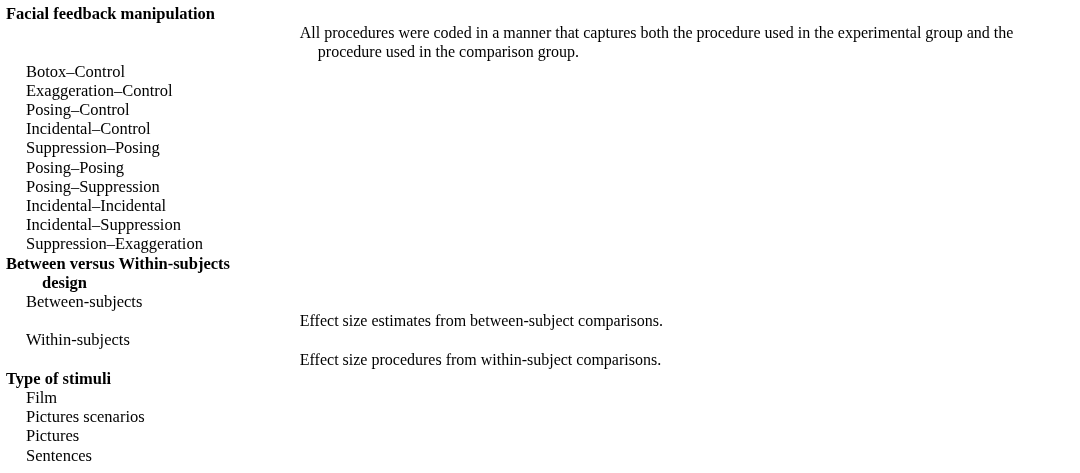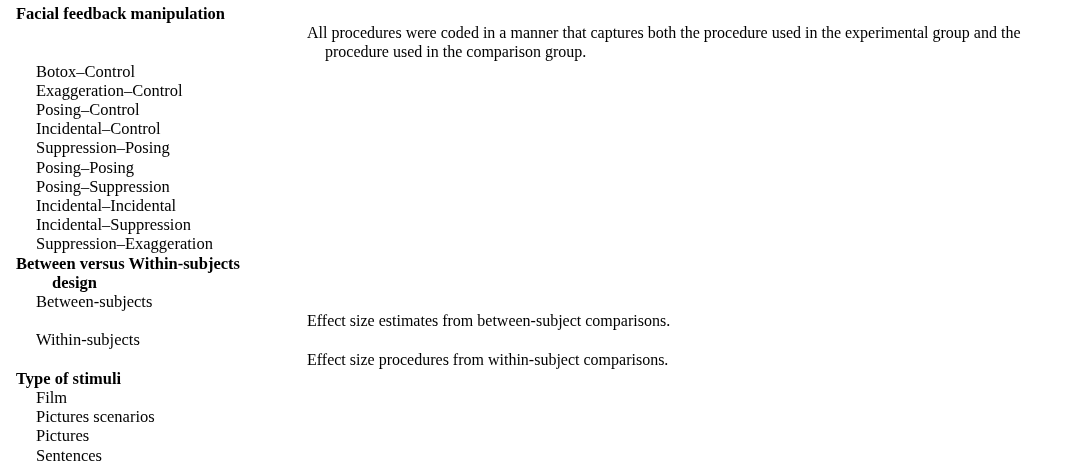--- a/index.html
+++ b/index.html
@@ -12,21 +12,21 @@
     height: 473px;
     font-family: "Liberation Serif", serif;
     color: #000000;
     overflow: hidden;
   }
   .table-wrap {
     position: relative;
     width: 1080px;
     height: 473px;
     box-sizing: border-box;
-    padding: 4px 14px 0 16px;
+    padding: 4px 14px 0 6px;
   }
   table.coding-table {
     width: 100%;
     border-collapse: collapse;
     table-layout: fixed;
   }
   table.coding-table td {
     vertical-align: top;
     padding: 0;
   }

